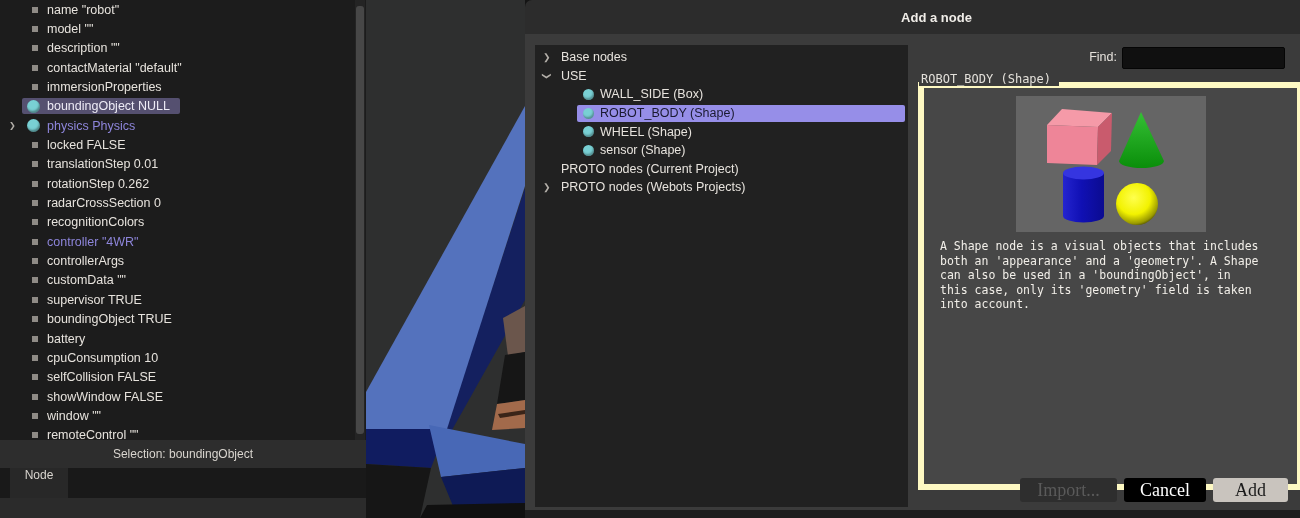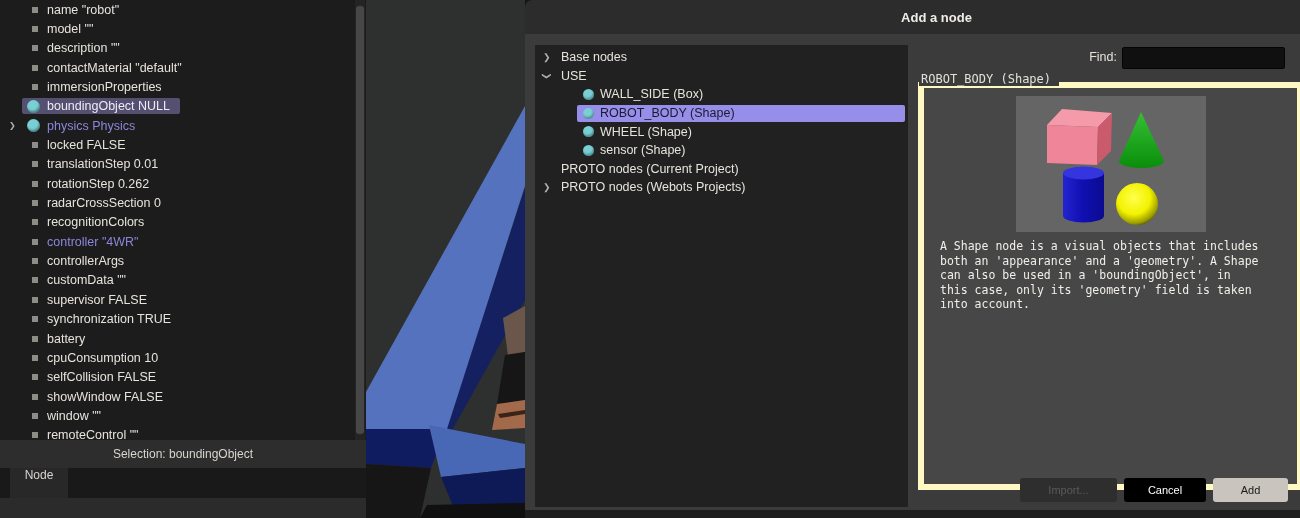--- a/index.html
+++ b/index.html
@@ -63,21 +63,21 @@
 
   #group-box{position:absolute;left:393px;top:48px;width:373px;height:396px;
              background:#474747;border:6px solid #fef9c3;}
   #group-title{position:absolute;left:394px;top:38px;background:#3b3b3b;padding:0 8px 0 2px;
                font-family:"DejaVu Sans Mono",monospace;font-size:12px;color:#e3e0da;}
   #pixmap{position:absolute;left:92px;top:8px;width:190px;height:136px;background:#656565;}
   #description{position:absolute;left:16px;top:151px;font-family:"DejaVu Sans Mono",monospace;
                font-size:11.5px;line-height:14.6px;color:#f2efe9;white-space:pre;}
 
   .dlg-btn{position:absolute;top:444px;height:24px;border:none;border-radius:3px;
-           font-family:Liberation Sans, sans-serif;font-size:11px;}
+           font-family:Liberation Serif, serif;font-size:18px;}
   #btn-import{left:495px;width:97px;background:#2e2e2e;color:#5a5a5a;}
   #btn-cancel{left:599px;width:82px;background:#000000;color:#ffffff;}
   #btn-add{left:688px;width:75px;background:var(--add-button-bg);color:#1a1a1a;}
   #dialog-under{position:absolute;left:525px;top:510px;width:775px;height:8px;background:#1e1e1e;}
 </style>
 </head>
 <body>
 
 <div id="screen">
 
@@ -185,28 +185,28 @@
           <span class="lt-exp"></span>
           <span class="lt-wrap">
             <span class="bullet-square"></span>
             <span class="lt-label">customData ""</span>
           </span>
         </div>
         <div class="lt-row">
           <span class="lt-exp"></span>
           <span class="lt-wrap">
             <span class="bullet-square"></span>
-            <span class="lt-label">supervisor FALSE</span>
-          </span>
-        </div>
-        <div class="lt-row">
-          <span class="lt-exp"></span>
-          <span class="lt-wrap">
-            <span class="bullet-square"></span>
-            <span class="lt-label">synchronization TRUE</span>
+            <span class="lt-label">supervisor TRUE</span>
+          </span>
+        </div>
+        <div class="lt-row">
+          <span class="lt-exp"></span>
+          <span class="lt-wrap">
+            <span class="bullet-square"></span>
+            <span class="lt-label">boundingObject TRUE</span>
           </span>
         </div>
         <div class="lt-row">
           <span class="lt-exp"></span>
           <span class="lt-wrap">
             <span class="bullet-square"></span>
             <span class="lt-label">battery</span>
           </span>
         </div>
         <div class="lt-row">

